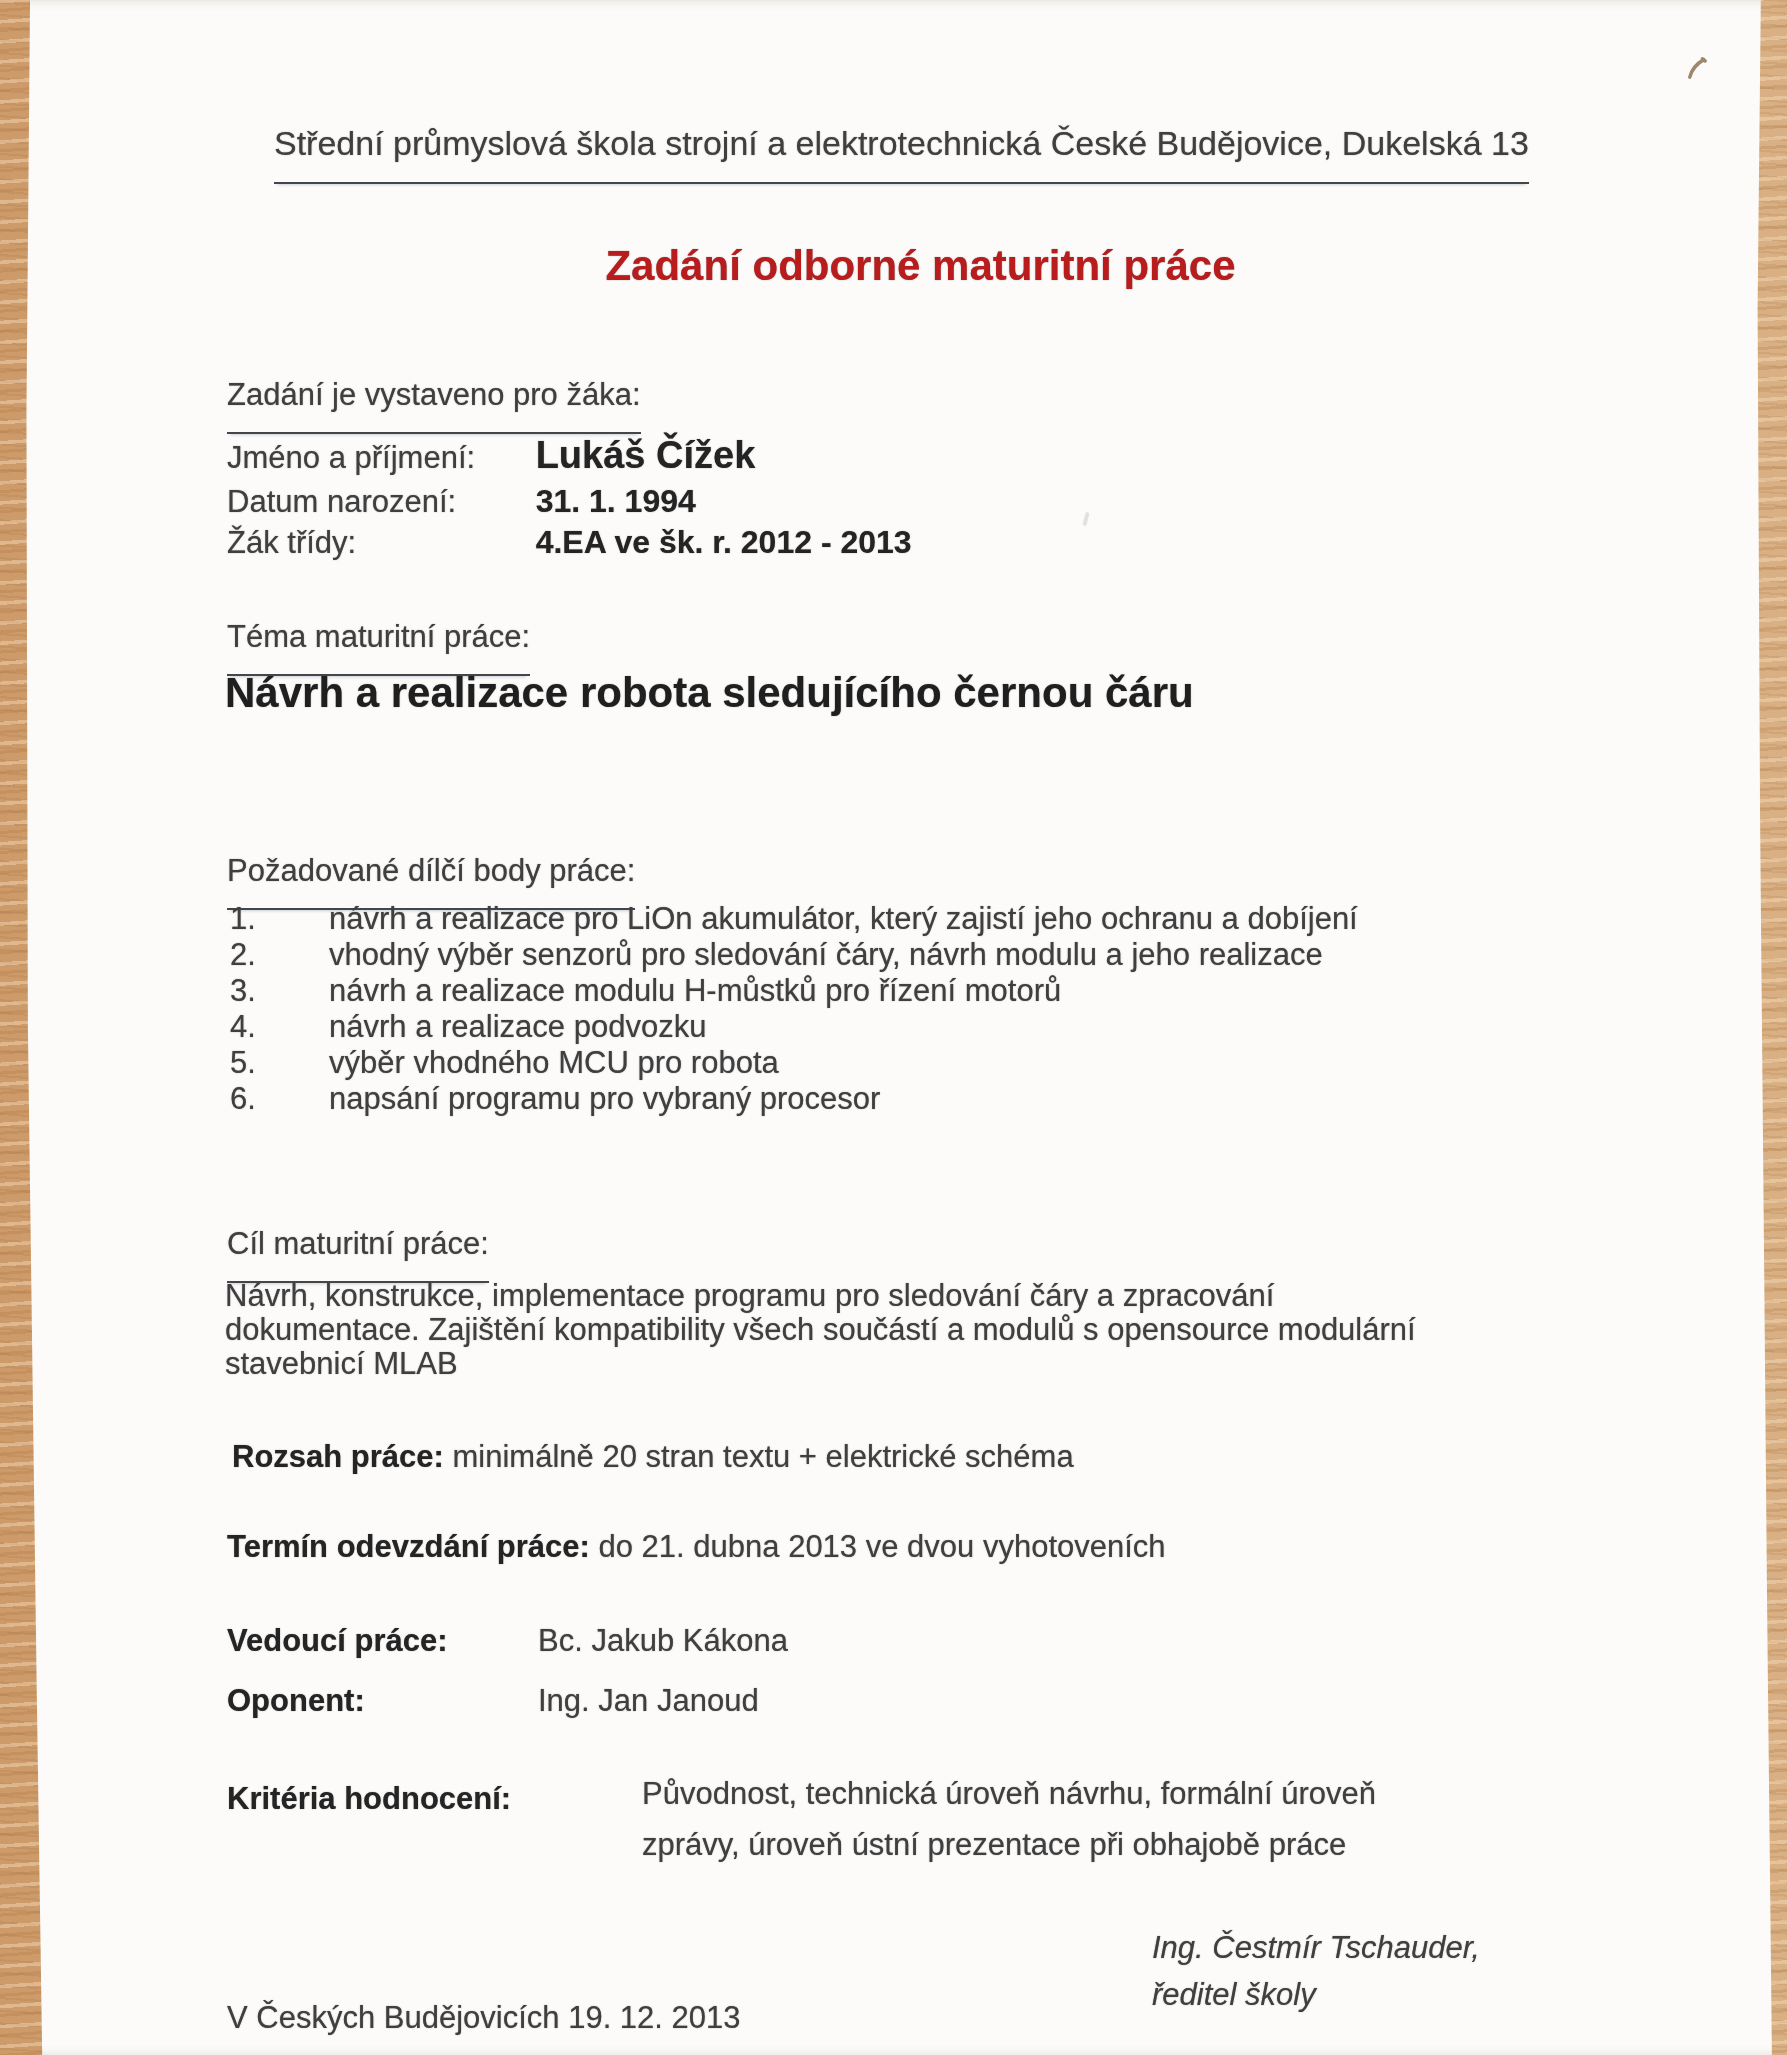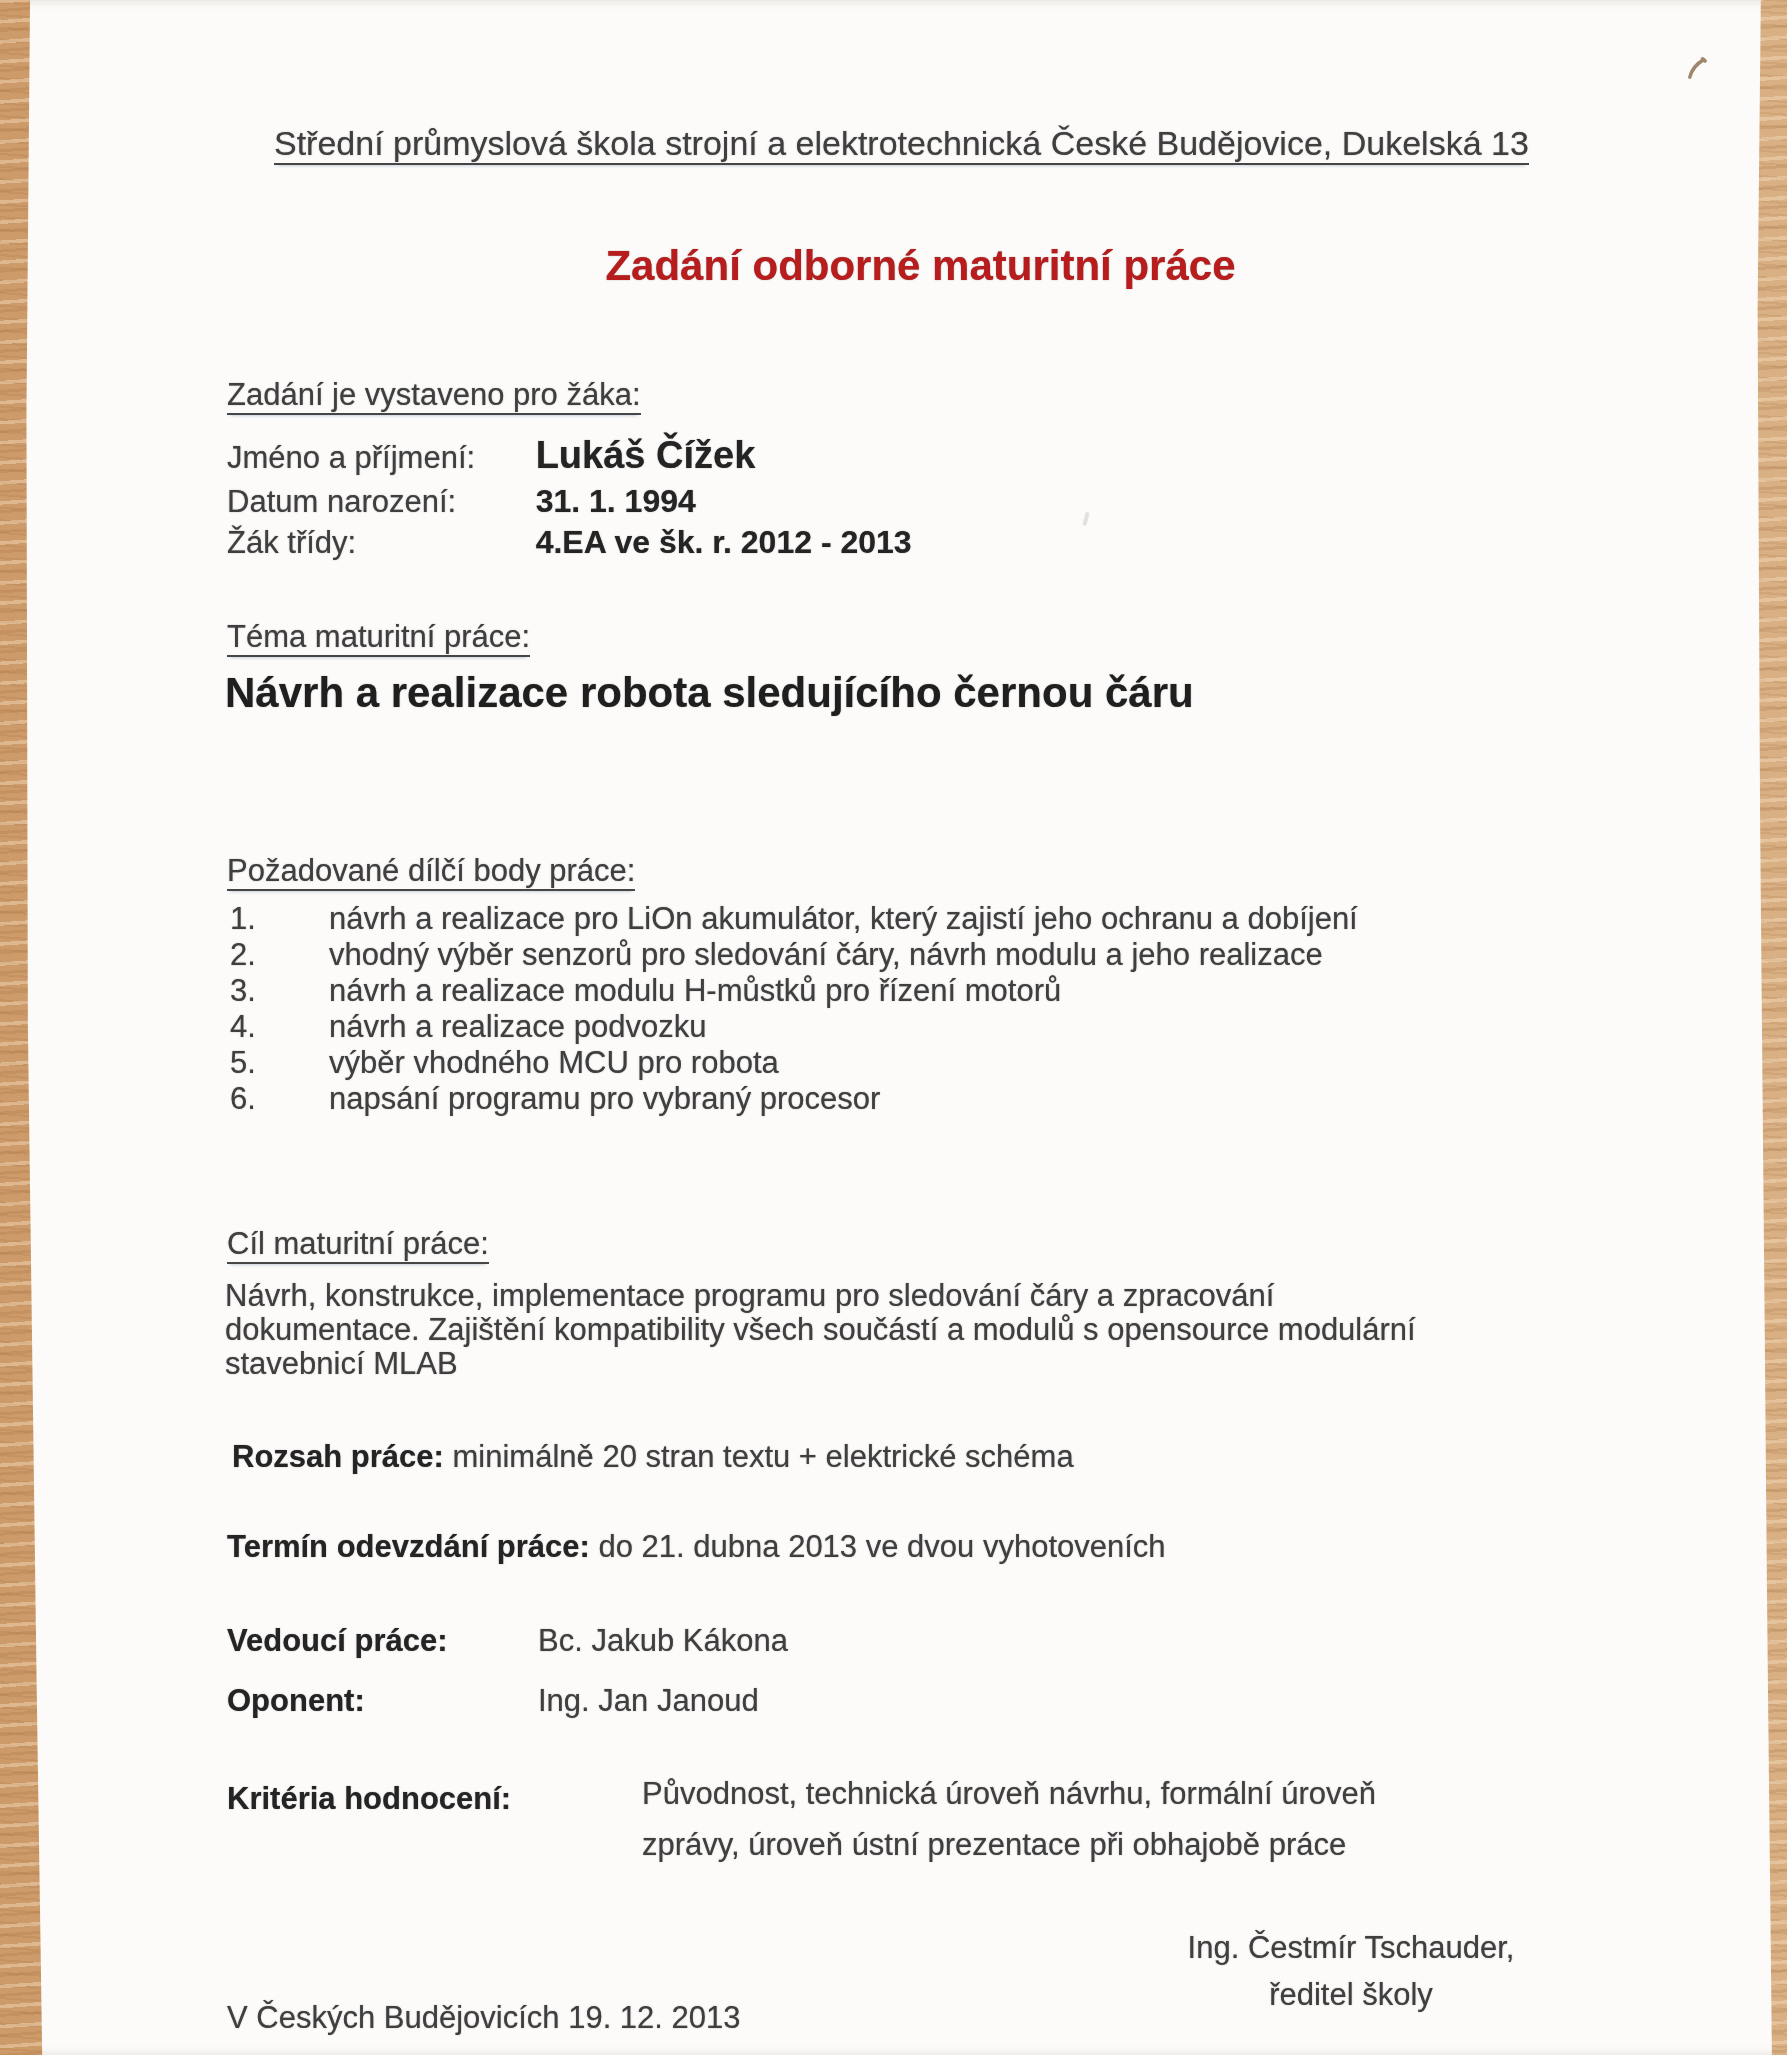--- a/index.html
+++ b/index.html
@@ -24,35 +24,35 @@
     clip-path: polygon(
       1.68% 0%, 98.48% 0%, 98.30% 15%, 98.44% 40%, 98.67% 62%,
       98.83% 78%, 99.10% 100%,
       2.36% 100%, 2.05% 82%, 1.56% 50%, 1.48% 20%);
     box-shadow: inset 5.6px 0 15.4px -5.6px rgba(120,100,80,0.28),
                 inset -5.6px 0 15.4px -5.6px rgba(120,100,80,0.22);
   }
   .t  { position:absolute; color:#3f3f3f; font-size:31px; white-space:nowrap;
         text-shadow:0 0 0.7px rgba(60,60,60,.55), 0 0 2.1px rgba(95,95,115,.22); }
   .b  { font-weight:bold; color:#242424; }
-  .hu { display:inline-block; padding-bottom:0;
+  .hu { display:inline-block; padding-bottom:19px;
         border-bottom:2.8px solid #464646;
         box-shadow:0 4.2px 3.5px -2.8px rgba(75,105,150,.45); }
   .doc-title  { font-size:42px; font-weight:bold; color:#b91c1c; text-align:center; }
   .topic-title{ font-size:42px; font-weight:bold; color:#1f1f1f; }
   .hdr { font-size:34px; }
   .lbl-col   { display:inline-block; width:300px; }
   .lbl-col-w { display:inline-block; width:311px; }
   .val-name  { font-size:38px; }
   .val-bold  { font-size:32px;text-align:right; }
   .req-item  { line-height:36px; }
   .req-num   { display:inline-block; width:99px; }
   .goal-line { line-height:34px; }
   .crit-line { line-height:51px; }
-  .sig-block { text-align:center; width:398px; }
+  .sig-block { width:398px;font-style:italic; }
   .sig-role  { margin-top:11.2px; }
   .pen-mark  { position:absolute; left:1687px; top:56px; width:21px; height:24px; opacity:.85; }
   .smudge    { position:absolute; left:1084px; top:512px; width:4.2px; height:14px;
                background:#cccccc; opacity:.55; transform:rotate(14deg); border-radius:2.1px; }
 </style>
 </head>
 <body>
 
 <div class="paper">
 

